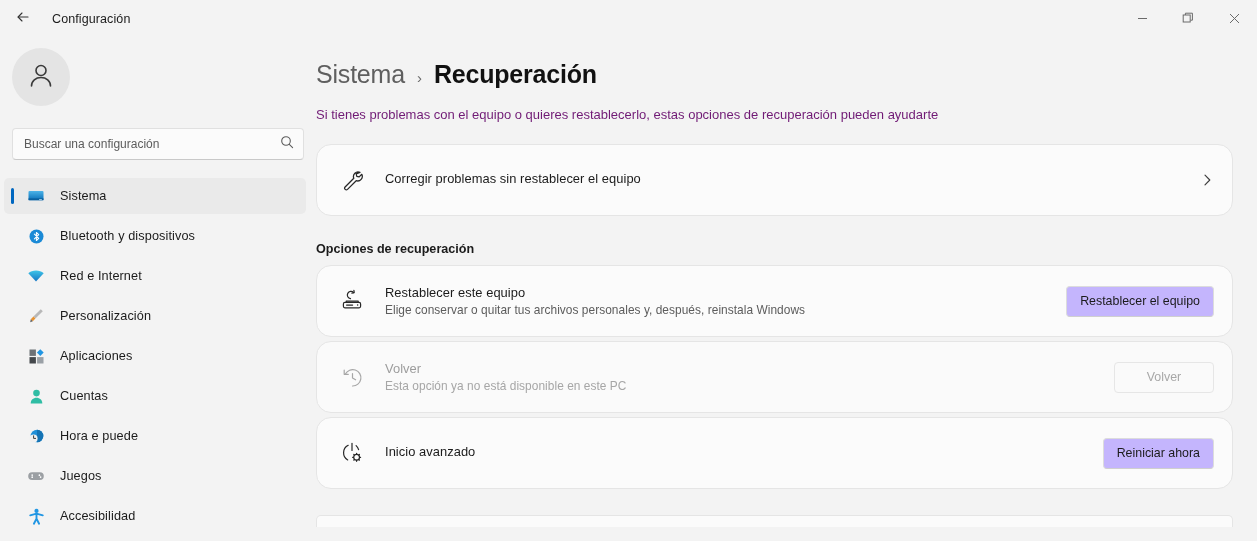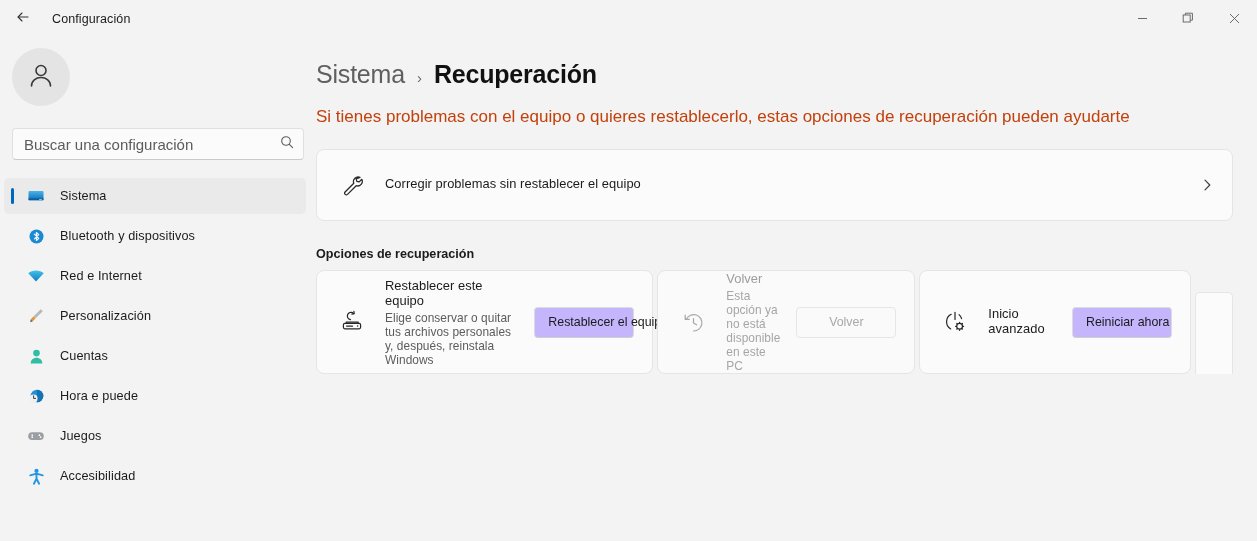--- a/index.html
+++ b/index.html
@@ -93,21 +93,21 @@
     display: flex;
     align-items: center;
     padding: 0 9px 0 11px;
   }
   .searchbox input {
     flex: 1 1 auto;
     border: none;
     outline: none;
     background: transparent;
     font-family: "Liberation Sans", sans-serif;
-    font-size: 15px;
+    font-size: 12px;
     color: #1b1b1b;
   }
   .searchbox input::placeholder { color: #5c5c5c; }
 
   .navlist {
     margin-top: 18px;
     padding: 0 10px 0 4px;
     overflow: hidden;
     flex: 1 1 auto;
   }
@@ -166,29 +166,29 @@
     letter-spacing: -.2px;
   }
   .bc-sep { font-size: 15px; color: #6a6a6a; }
   .bc-current {
     font-size: 25px;
     font-weight: 600;
     color: #111;
     letter-spacing: -.2px;
   }
   .page-desc {
-    font-size: 17px;
-    color: #c2410c;
+    font-size: 13px;
+    color: #701a75;
     margin-bottom: 22px;
   }
 
   .card {
     background: #fbfbfb;
     border: 1px solid #e5e5e5;
-    border-radius: 8px;
+    border-radius: 15px;
     min-height: 72px;
     display: flex;
     align-items: center;
     padding: 0 18px 0 18px;
     margin-bottom: 0;
   }
   .card.clickable { cursor: pointer; }
   .card.disabled { background: #fafafa; }
 
   .card-ico {
@@ -234,21 +234,21 @@
     border-color: #e6e6e6;
     cursor: default;
   }
 
   .section-head {
     font-size: 12.6px;
     font-weight: 600;
     color: #1b1b1b;
     margin: 26px 0 9px 0;
   }
-  .group { display: flex; flex-direction: row; gap: 4px; justify-content: center; }
+  .group { display: flex; flex-direction: column; gap: 4px; justify-content: center; }
   .card.partial { min-height: 12px; border-bottom: none; border-radius: 5px 5px 0 0; }
 </style>
 </head>
 <body>
 
 <div class="window">
 
   <div class="titlebar">
     <div class="back-btn">
       <span>
@@ -361,20 +361,31 @@
           <span class="nav-ico">
             <svg width="18" height="18" viewBox="0 0 18 18">
               <path d="M13.8 2.2l2 2-7.4 7.4-2-2z" fill="#b8b8b8"></path>
               <path d="M6.4 9.6l2 2-2.6 2.6-2-2z" fill="#e8922f"></path>
               <path d="M3.8 12.2l2 2-2.6 1 .6-3z" fill="#5d5d5d"></path>
             </svg>
           </span>
           <span class="nav-label">Personalización</span>
         </div>
 
+        <div class="navitem">
+          <span class="nav-ico">
+            <svg width="17" height="17" viewBox="0 0 17 17">
+              <rect x="1.5" y="1.5" width="6.4" height="6.4" fill="#6d7277"></rect>
+              <rect x="1.5" y="9.1" width="6.4" height="6.4" fill="#44484c"></rect>
+              <rect x="9.1" y="9.1" width="6.4" height="6.4" fill="#9aa0a6"></rect>
+              <path d="M12.3 1.2l3.4 3.4-3.4 3.4-3.4-3.4z" fill="#2196e3"></path>
+            </svg>
+          </span>
+          <span class="nav-label">Aplicaciones</span>
+        </div>
 
         <div class="navitem">
           <span class="nav-ico">
             <svg width="17" height="17" viewBox="0 0 17 17">
               <circle cx="8.5" cy="5.1" r="3.3" fill="#2fbda4"></circle>
               <path d="M2.7 15.4c0-3.4 2.6-5.6 5.8-5.6s5.8 2.2 5.8 5.6z" fill="#2fbda4"></path>
             </svg>
           </span>
           <span class="nav-label">Cuentas</span>
         </div>

